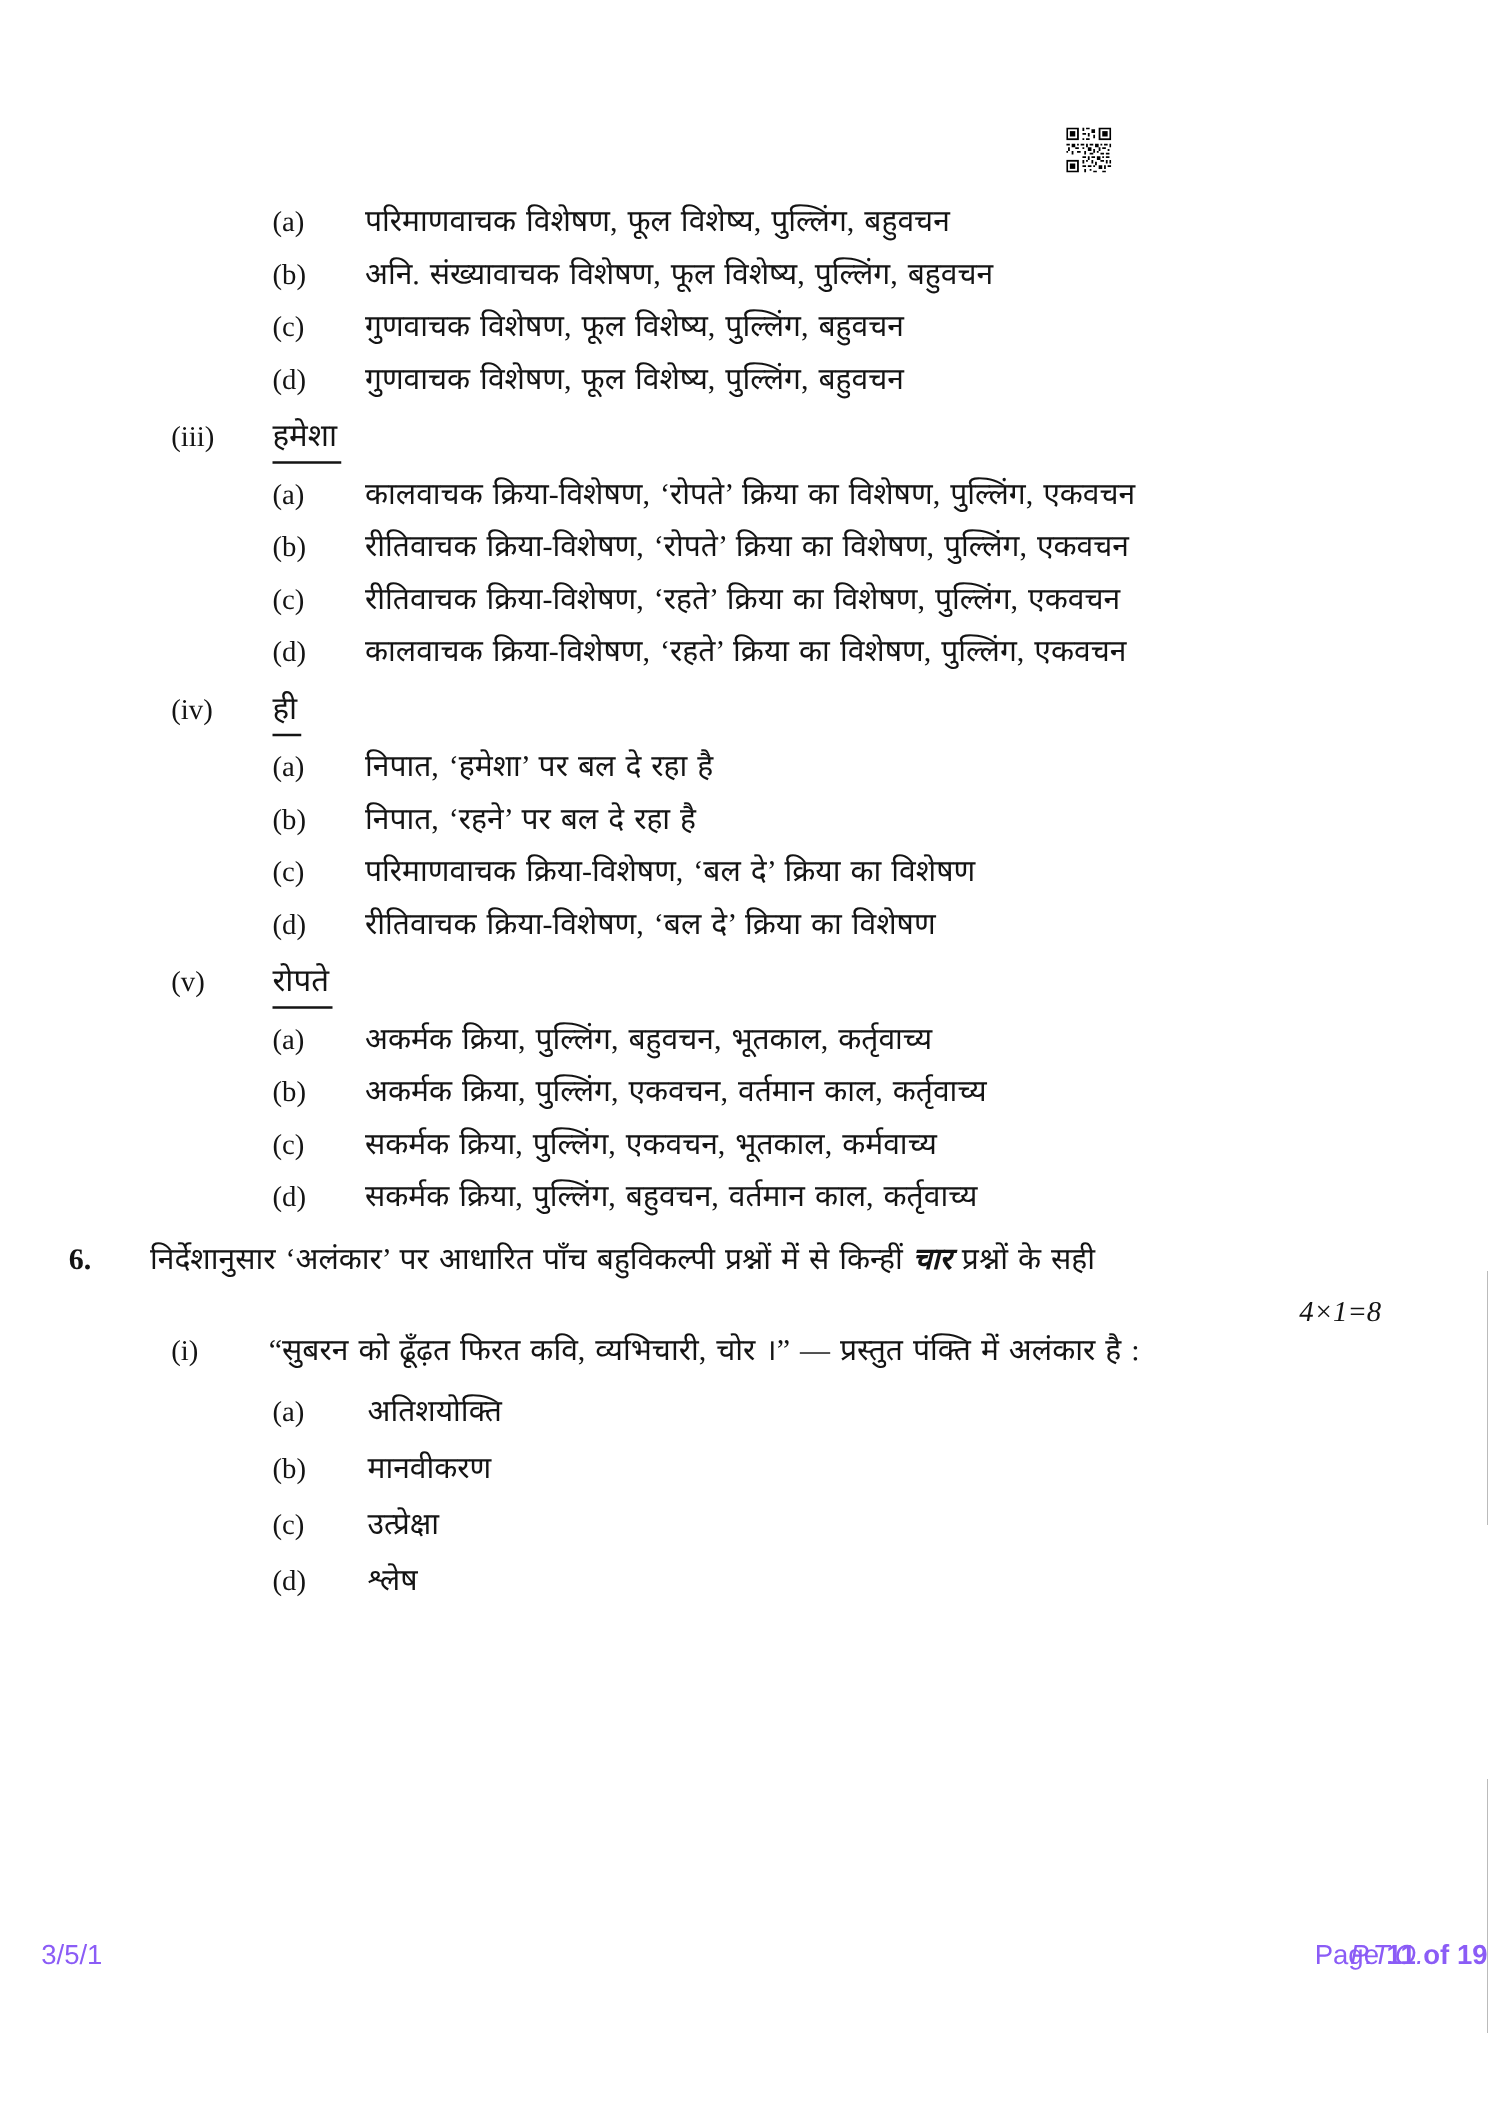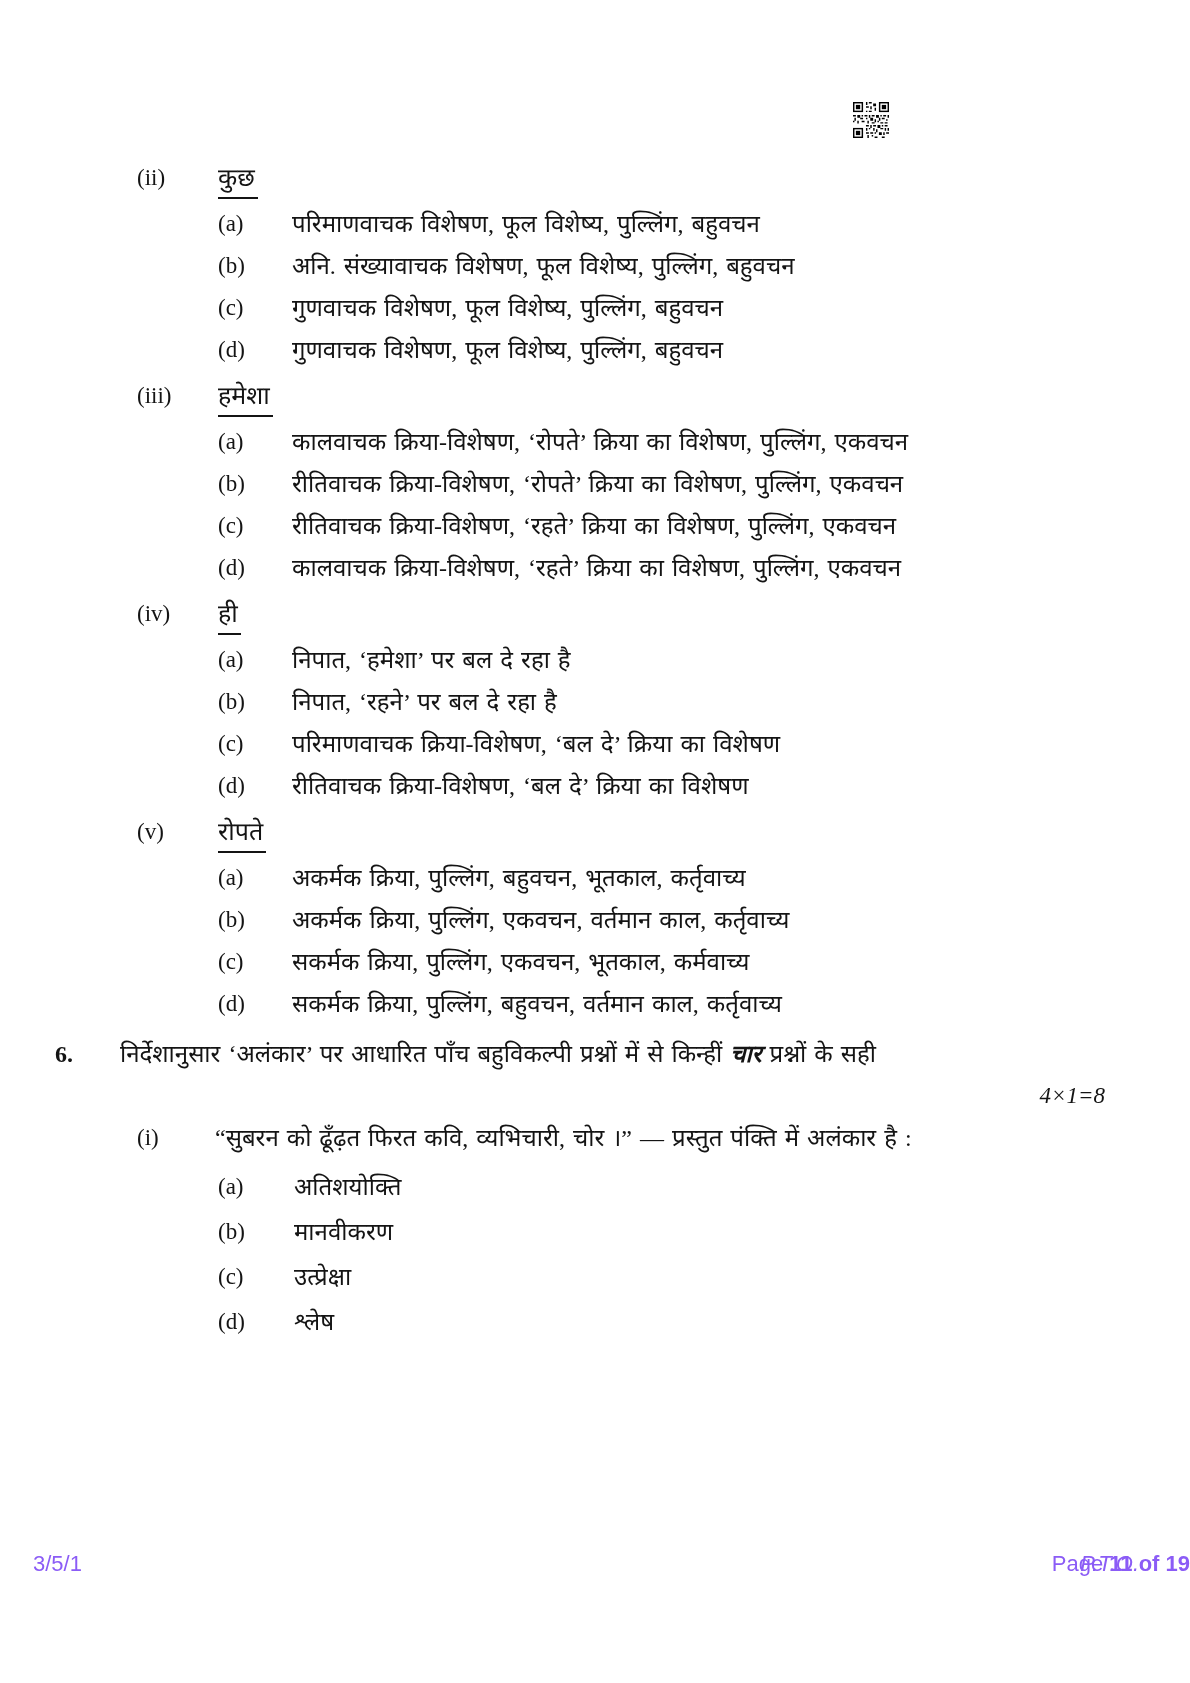--- a/index.html
+++ b/index.html
@@ -22,21 +22,21 @@
   .keyword { font-size:25px; line-height:30px; border-bottom:2px solid #141414; padding:0 3px 4px 0; }
 
   .opt { display:flex; margin-left:218px; margin-bottom:12px; font-size:24px; line-height:30px; word-spacing:2px; }
   .opt-letter { flex:none; width:60px; font-size:23px; }
   .opt-text { flex:1;margin-left:14px; }
 
   .q6 { position:relative; margin-top:18px; }
   .q6-row { display:flex; }
   .q6-num { flex:none; margin-left:55px; width:65px; font-size:24px; font-weight:bold; line-height:34px; }
   .q6-text { width:860px; font-size:24px; line-height:34px; word-spacing:2px; }
-  .q6-line1 { margin-bottom:22px; }
+  .q6-line1 { margin-bottom:11px; }
   .bold-ital { font-weight:bold; font-style:italic; }
   .marks { position:absolute; right:85px; top:46px; font-size:23px; font-style:italic; }
 
   .qi-head { display:flex; margin-top:28px; margin-bottom:16px; }
   .roman2 { flex:none; margin-left:137px; width:78px; font-size:23px; line-height:34px; }
   .qi-text { font-size:24px; line-height:34px; word-spacing:2px; }
 
   .opt2 { display:flex; margin-left:218px; margin-bottom:13px; font-size:24px; line-height:32px; }
   .opt2 .opt-letter { width:62px; }
 
@@ -64,24 +64,20 @@
       <rect x="20" y="2" width="3" height="3" fill="#000"></rect>
     <rect x="0" y="18" width="7" height="7" fill="#000"></rect>
       <rect x="1" y="19" width="5" height="5" fill="#fff"></rect>
       <rect x="2" y="20" width="3" height="3" fill="#000"></rect>
     <path fill="#000" d="M9 0h1v2H9zM11 0h2v1h-2zM14 1h2v2h-2zM9 3h2v1H9zM12 3h1v2h-1zM15 4h1v2h-1zM9 6h1v1H9zM11 6h2v1h-2zM0 9h2v1H0zM3 9h2v2H3zM6 9h1v1H6zM8 9h2v1H8zM11 9h1v2h-1zM13 9h2v1h-2zM16 9h2v2h-2zM19 9h1v1h-1zM21 9h2v1h-2zM24 9h1v2h-1zM1 11h1v2H1zM5 11h2v1H5zM9 11h1v1H9zM12 11h2v2h-2zM15 12h1v2h-1zM18 11h1v2h-1zM20 11h2v1h-2zM23 12h1v1h-1zM0 13h1v1H0zM3 13h1v2H3zM6 13h2v1H6zM10 13h1v2h-1zM13 14h2v1h-2zM17 13h1v1h-1zM19 14h2v1h-2zM22 14h2v1h-2zM9 16h2v1H9zM12 16h1v2h-1zM14 16h2v1h-2zM17 16h2v2h-2zM20 16h1v1h-1zM22 16h2v1h-2zM9 18h1v2H9zM11 18h1v1h-1zM14 18h1v2h-1zM16 19h1v2h-1zM19 18h2v1h-2zM22 18h1v2h-1zM24 18h1v2h-1zM9 21h2v1H9zM12 21h2v1h-2zM15 21h1v1h-1zM18 21h2v2h-2zM21 21h1v2h-1zM23 21h2v1h-2zM10 23h1v2h-1zM13 23h1v1h-1zM15 24h2v1h-2zM20 24h2v1h-2z"></path>
   </svg>
 
   <div class="content">
 
     <section class="subq">
-      <div class="subq-head">
-        <span class="roman">(ii)</span>
-        <span class="keyword">कुछ</span>
-      </div>
       <div class="opt">
         <span class="opt-letter">(a)</span>
         <span class="opt-text">परिमाणवाचक विशेषण, फूल विशेष्य, पुल्लिंग, बहुवचन</span>
       </div>
       <div class="opt">
         <span class="opt-letter">(b)</span>
         <span class="opt-text">अनि. संख्यावाचक विशेषण, फूल विशेष्य, पुल्लिंग, बहुवचन</span>
       </div>
       <div class="opt">
         <span class="opt-letter">(c)</span>

